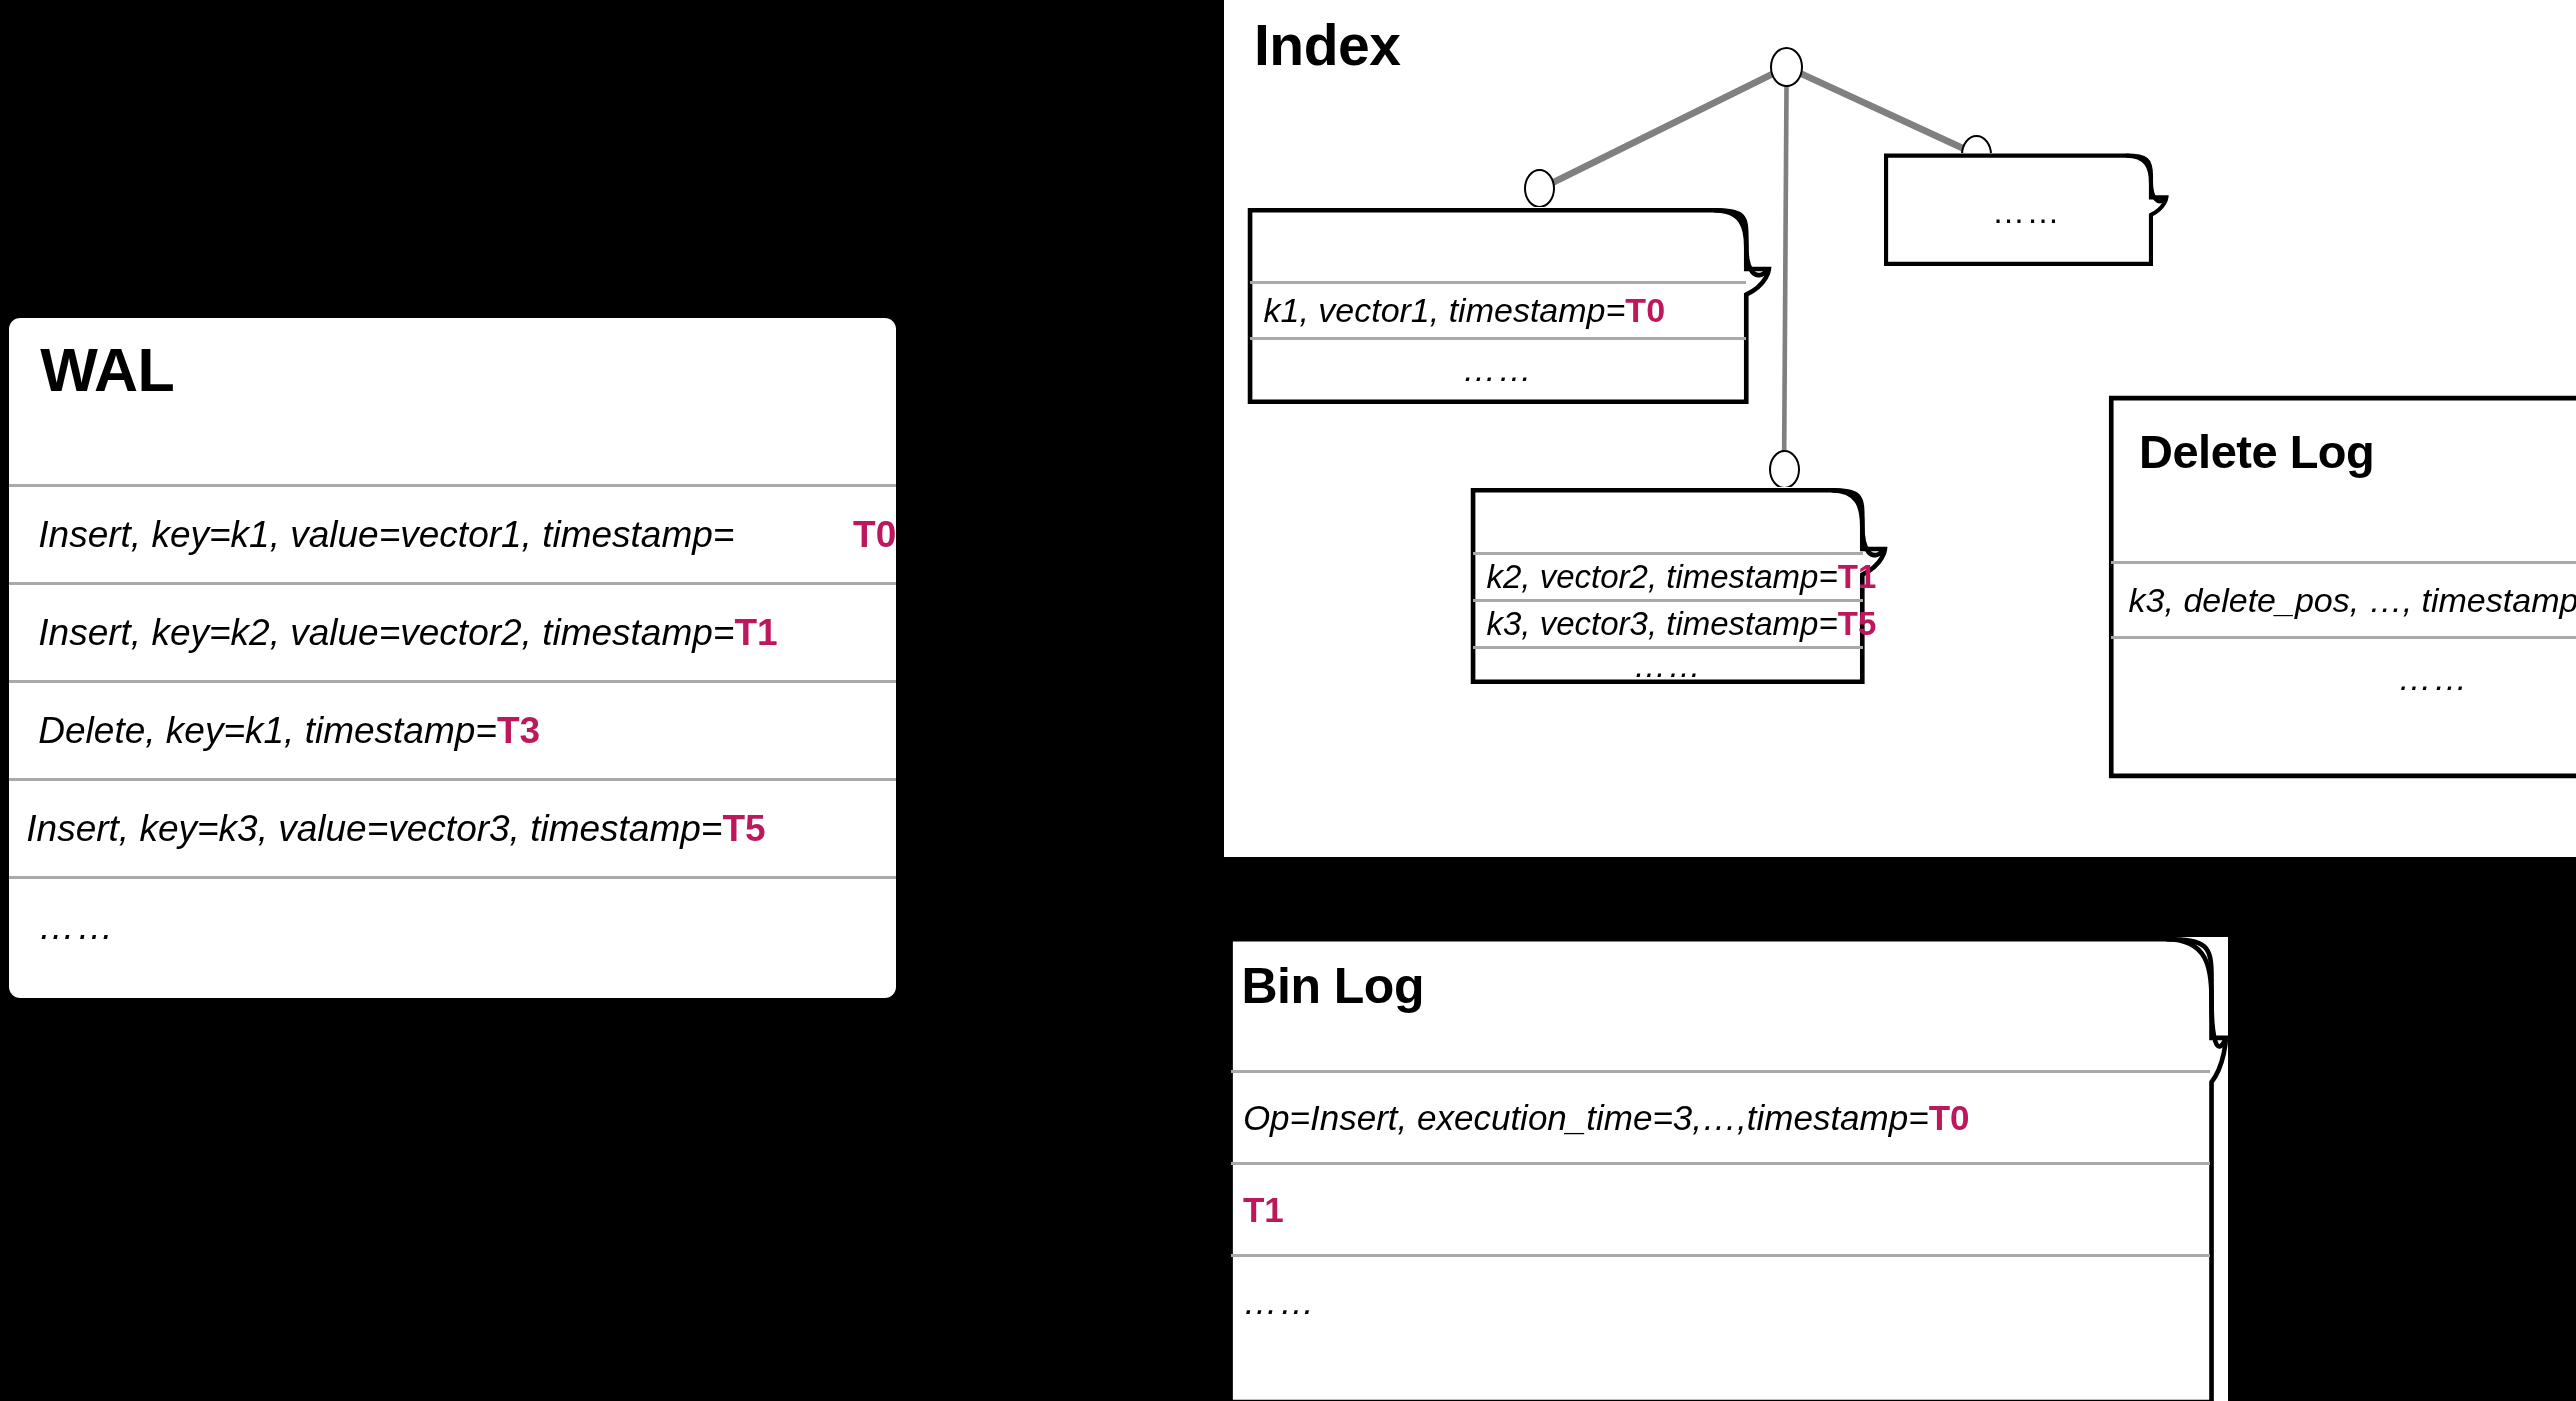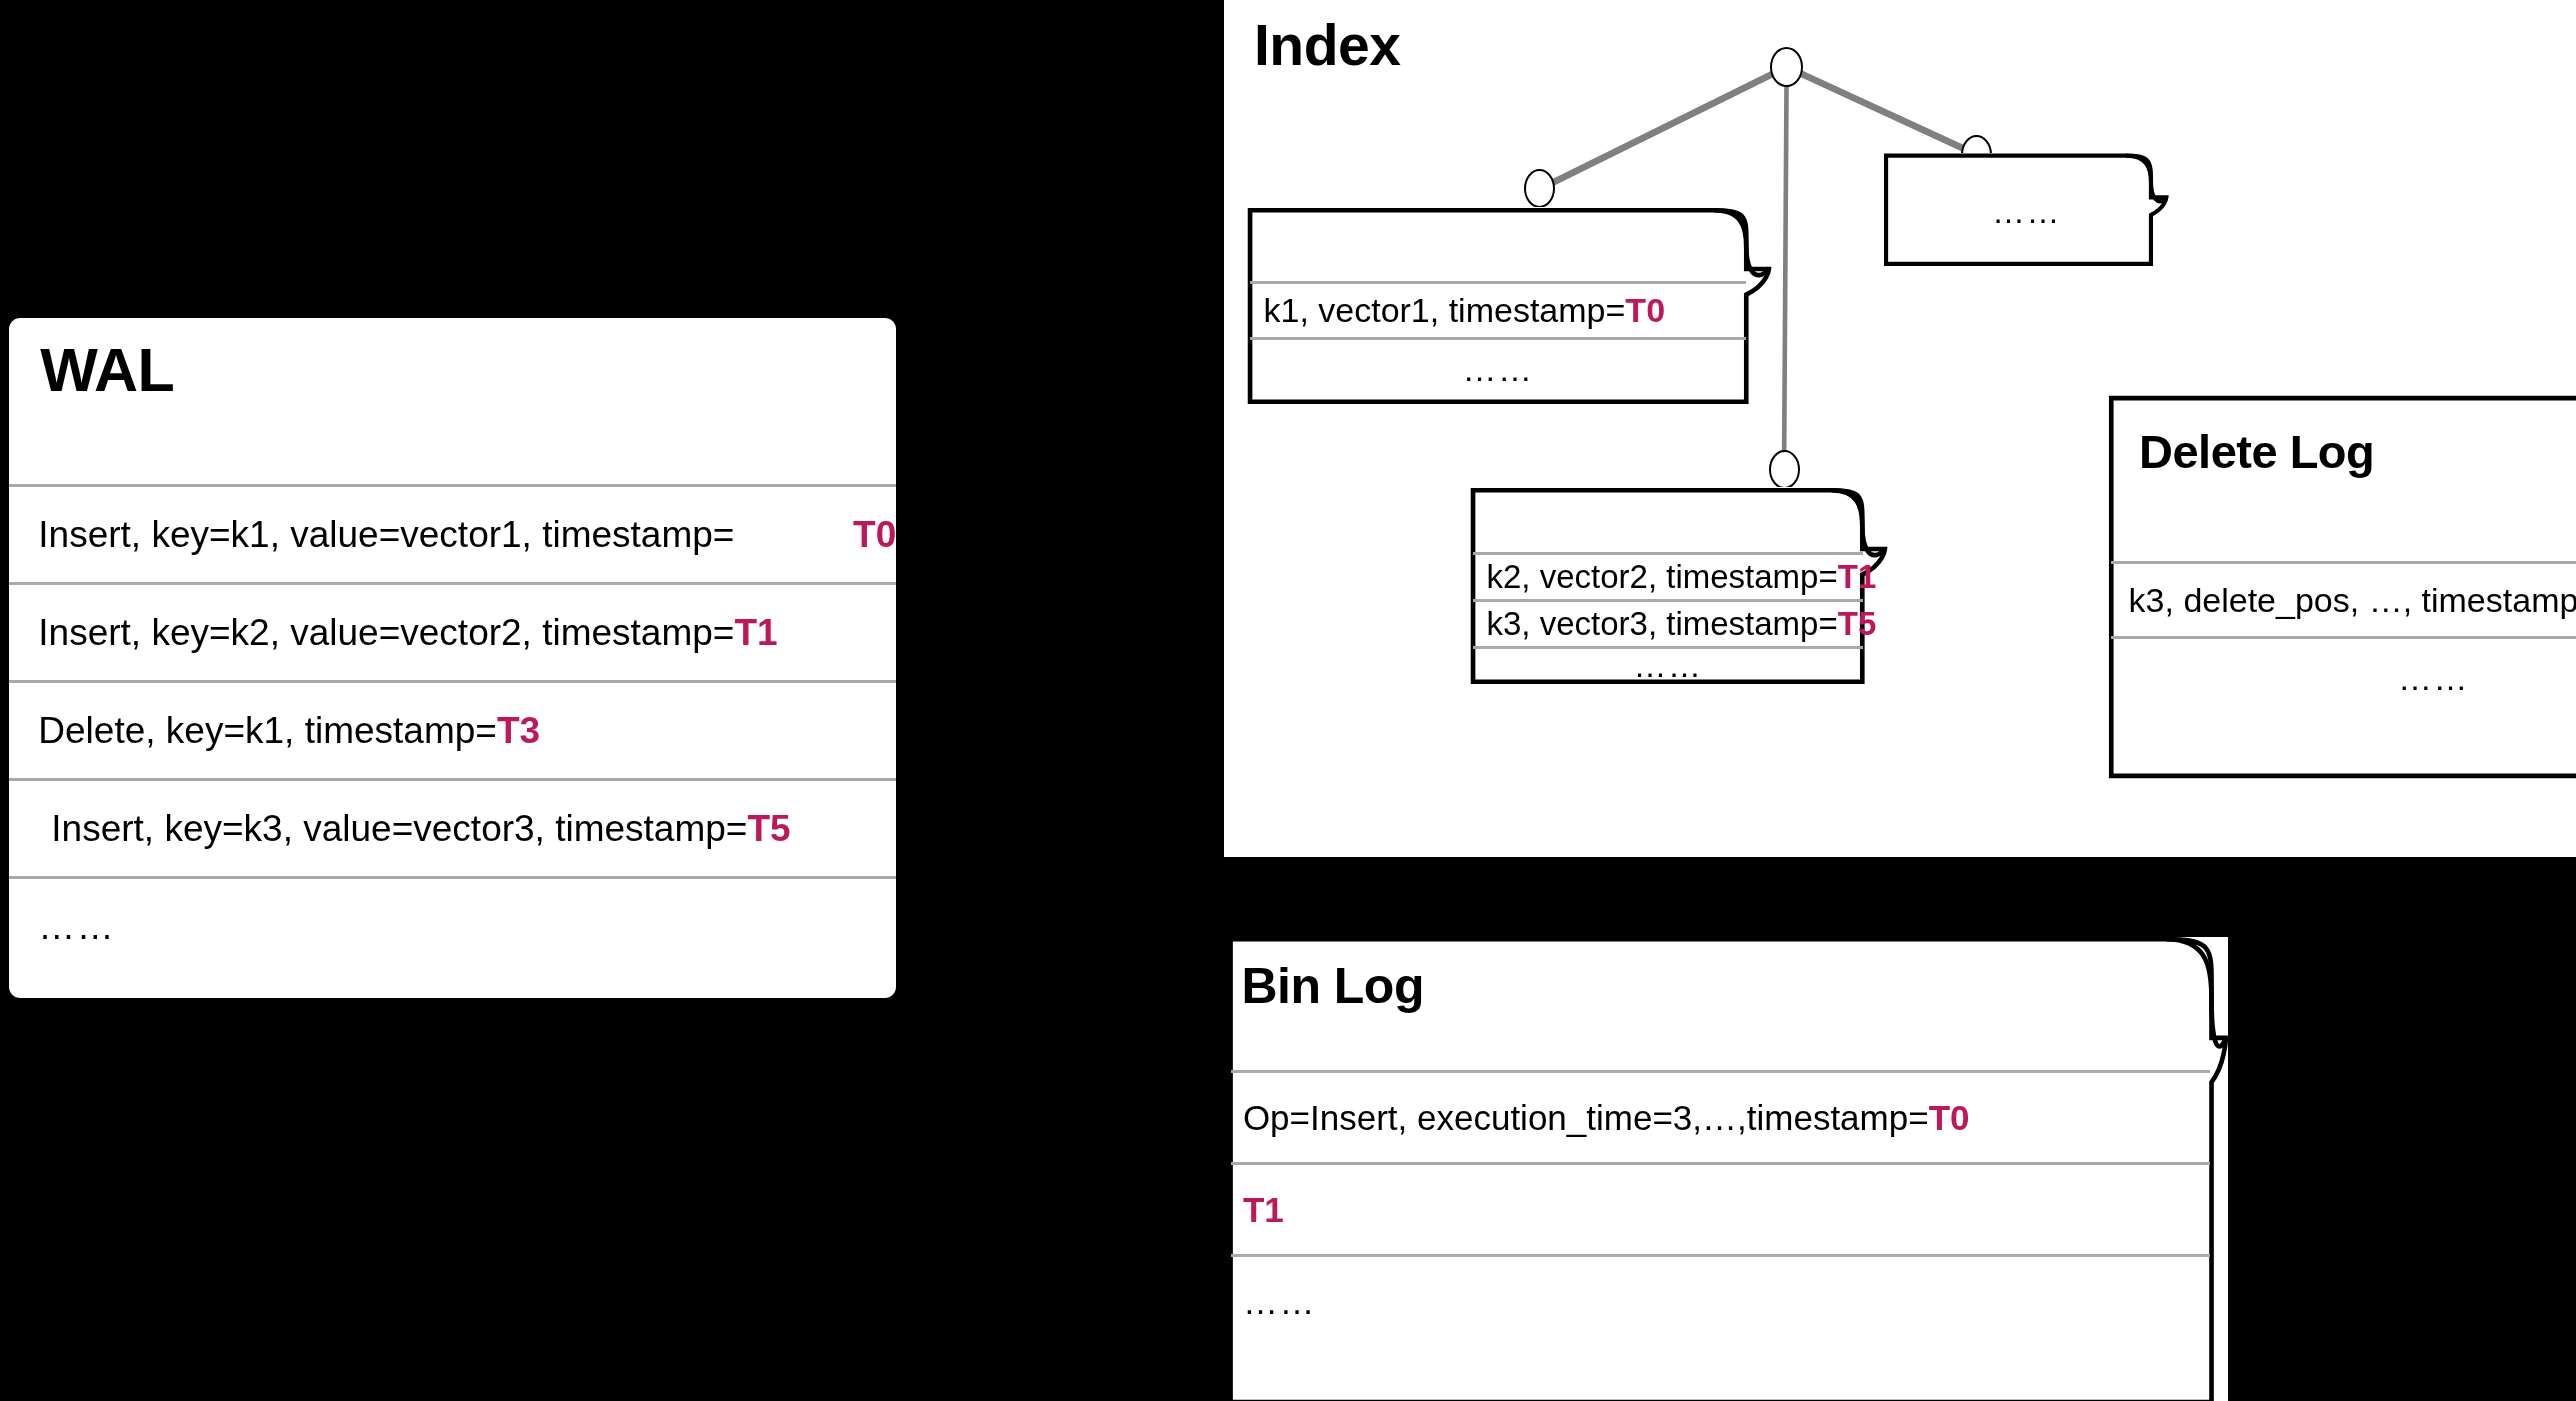--- a/index.html
+++ b/index.html
@@ -33,21 +33,21 @@
   .row{
     position:relative;
     display:flex;
     align-items:center;
     box-sizing:border-box;
     border-top:3.6px solid #a9a9a9;
     color:#000000;
     white-space:nowrap;
   }
   .row.last{ border-bottom:none; }
-  .row .txt{ display:inline-block; }
+  .row .txt{ display:inline-block;font-style:italic; }
   .ts{ color:#be185d; font-weight:bold; }
   .dots{ letter-spacing:1.5px; }
   .center{ justify-content:center; }
 
   
   .doc{
     position:absolute;
     background:#ffffff;
   }
   .doc svg{ position:absolute; left:0; top:0; overflow:visible; }
@@ -77,21 +77,21 @@
           <span class="ts">T0</span>
       </div>
       <div class="row" style="height:98px;padding-left:29px;font-size:37px;">
         <span class="txt">Insert, key=k2, value=vector2, timestamp=</span>
           <span class="ts">T1</span>
       </div>
       <div class="row" style="height:98px;padding-left:29px;font-size:37px;">
         <span class="txt">Delete, key=k1, timestamp=</span>
           <span class="ts">T3</span>
       </div>
-      <div class="row" style="height:98px;padding-left:42px;font-size:37px;">
+      <div class="row" style="height:98px;padding-left:17px;font-size:37px;">
         <span class="txt">Insert, key=k3, value=vector3, timestamp=</span>
           <span class="ts">T5</span>
       </div>
       <div class="row last" style="height:98px;padding-left:29px;font-size:37px;">
         <span class="txt dots">……</span>
           <span class="ts"></span>
       </div>
     </div>
   </div>
 

